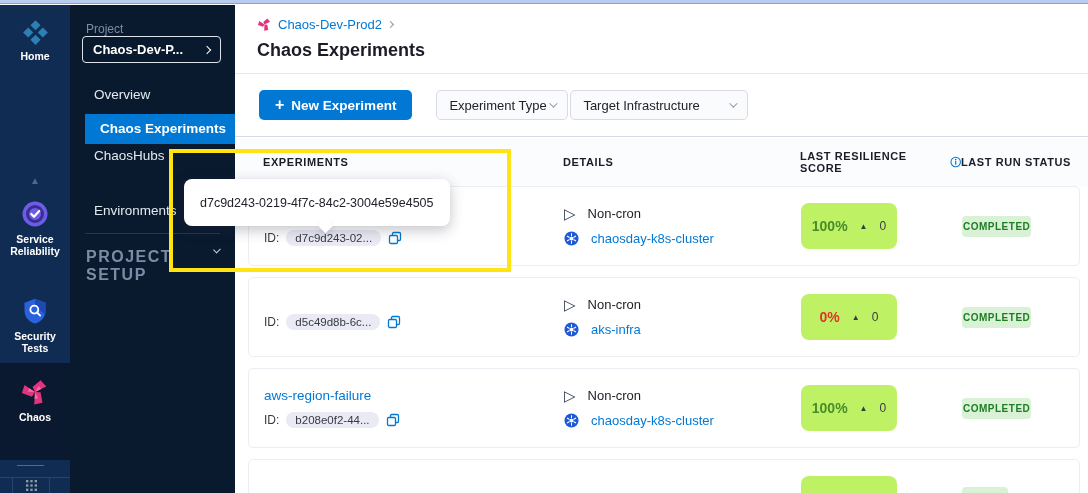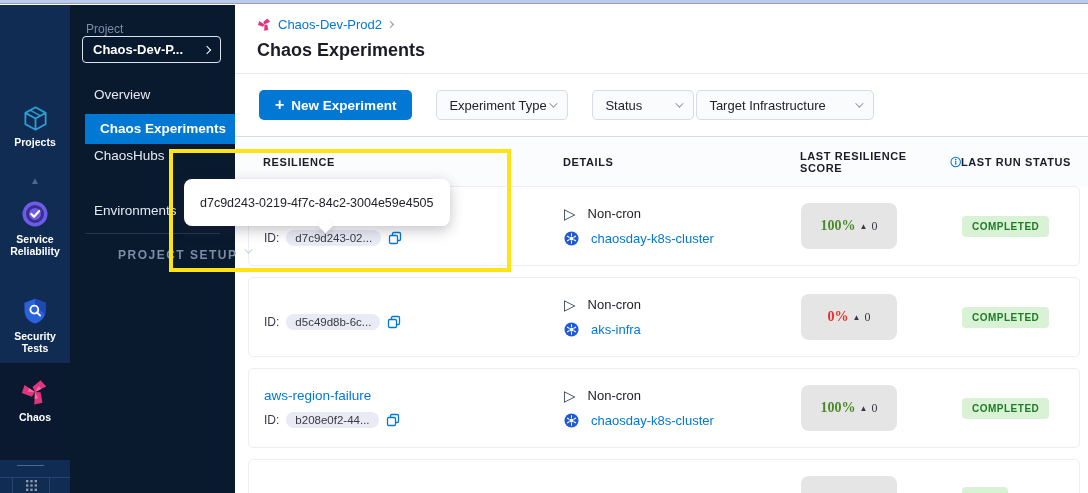--- a/index.html
+++ b/index.html
@@ -34,22 +34,22 @@
   .proj-select { position:absolute; left:12px; top:31px; width:139px; height:27px;
     border:1.5px solid #DDE3EC; border-radius:4px; display:flex; align-items:center;
     padding:0 10px; color:#fff; font-size:13px; font-weight:bold; cursor:pointer; }
   .proj-select .chev-r { margin-left:auto; }
   .nav-item { position:absolute; left:0; width:165px; height:30px; line-height:30px;
     padding-left:24px; color:#E4E9F0; font-size:13.5px; cursor:pointer; }
   .nav-item.active { left:15px; width:150px; padding-left:15px; background:#0278D5;
     color:#fff; font-weight:bold; }
   .nav-divider { position:absolute; left:15px; top:228px; width:135px; height:1px; background:#24364E; }
   .nav-section { position:absolute; left:16px; top:243px; width:140px; display:flex;
-    align-items:flex-start; font-size:12px; font-weight:bold; letter-spacing:1.5px;
-    color:#7C8CA6; cursor:pointer;margin-left:32px; }
+    align-items:flex-start; font-size:16px; font-weight:bold; letter-spacing:1.5px;
+    color:#7C8CA6; cursor:pointer; }
   .nav-section .chev-d { margin-left:auto; margin-right:8px; border-color:#C7D1DE; }
 
   
   .chev-d, .chev-r, .chev-bc { display:inline-block; width:6px; height:6px;
     border-right:1.7px solid #9293AB; border-bottom:1.7px solid #9293AB; }
   .chev-d { transform:rotate(45deg) translateY(-2px); }
   .chev-r { transform:rotate(-45deg); border-color:#fff; }
   .chev-bc { transform:rotate(-45deg); border-color:#8D95A9; width:5px; height:5px; }
 
   
@@ -83,29 +83,29 @@
     border-radius:5px; display:grid; grid-template-columns:300px 237px 161px 1fr;
     align-items:center; padding-left:15px; position:relative; }
   .cell-exp .name { font-size:13.5px; color:#0278D5; font-weight:500; cursor:pointer; }
   .id-row { display:flex; align-items:center; gap:7px; margin-top:9px; }
   .id-label { font-size:12px; color:#383946; }
   .id-chip { background:#E9EAF3; border-radius:10px; padding:2px 9px; font-size:11.5px; color:#383946; }
   .cell-det .line { display:flex; align-items:center; gap:12px; font-size:13px; color:#22222A; }
   .cell-det .line + .line { margin-top:10px; }
   .play-glyph { font-size:15px; color:#2B3A4F; line-height:1; }
   .infra-link { color:#0278D5; cursor:pointer; }
-  .score-card { width:96px; height:46px; background:#e5e5e5; border-radius:8px;
-    display:flex; align-items:center; justify-content:center; gap:4px;font-family:Liberation Serif, serif; }
+  .score-card { width:96px; height:46px; background:#bef264; border-radius:8px;
+    display:flex; align-items:center; justify-content:center; gap:12px; }
   .score-val { font-size:14px; font-weight:bold; }
   .score-green { color:#4A8B2C; }
   .score-red { color:#E3332A; }
   .score-tri { font-size:8px; color:#383946; }
   .score-delta { font-size:12px; color:#383946; }
   .badge { display:inline-block; background:#D9F2D5; color:#1E7D24; font-size:10px;
-    font-weight:bold; letter-spacing:0.5px; padding:5px 10px; border-radius:4px;
+    font-weight:bold; letter-spacing:0.5px; padding:5px 1px; border-radius:4px;
     min-width:46px; min-height:21px; }
   .frags { display:flex; align-items:flex-end; height:14px; }
   .frags i { display:inline-block; height:4px; background:#0278D5; border-radius:2px; }
 
   
   .tooltip { position:absolute; left:184px; top:179px; height:47px; background:#fff;
     border-radius:8px; box-shadow:0 4px 14px rgba(40,41,61,0.28); z-index:40;
     display:flex; align-items:center; padding:0 16px; font-size:12.5px; color:#22222A;
     white-space:nowrap; }
   .tooltip::after { content:""; position:absolute; left:136px; bottom:-5px; width:11px; height:11px;
@@ -116,26 +116,28 @@
     border:4px solid #FFE312; z-index:50; pointer-events:none; }
 
   svg { display:block; }
 </style>
 </head>
 <body>
 
 <div class="top-strip"></div>
 
 <nav class="rail">
-  <div class="rail-item" style="top:100px;">
+  <div class="rail-item" style="top:14px;">
     <svg width="27" height="27" viewBox="0 0 24 24" style="margin:0 auto;">
-      <path d="M12 2 L21 7 V17 L12 22 L3 17 V7 Z M3 7 L12 12 L21 7 M12 12 V22" fill="none" stroke="#2D9CD4" stroke-width="1.6" stroke-linejoin="round"></path>
-      <path d="M7.5 4.7 L16.5 9.7" stroke="#2D9CD4" stroke-width="1.3"></path>
+      <path d="M12 1 L16.5 5.5 L12 10 L7.5 5.5 Z" fill="#2D7FB5"></path>
+      <path d="M1 12 L5.5 7.5 L10 12 L5.5 16.5 Z" fill="#2D7FB5"></path>
+      <path d="M23 12 L18.5 16.5 L14 12 L18.5 7.5 Z" fill="#2D7FB5"></path>
+      <path d="M12 23 L7.5 18.5 L12 14 L16.5 18.5 Z" fill="#2D7FB5"></path>
     </svg>
-    <span class="lbl">Projects</span>
+    <span class="lbl">Home</span>
   </div>
   <div class="rail-scroll-up">▲</div>
   <div class="rail-item" style="top:194px;">
     <svg width="30" height="30" viewBox="0 0 24 24" style="margin:0 auto;">
       <circle cx="12" cy="12" r="10" fill="#6C5CE7"></circle>
       <circle cx="12" cy="12" r="6" fill="none" stroke="#3B2E91" stroke-width="2.4"></circle>
       <path d="M9 12 L11.2 14.2 L15.4 9.6" fill="none" stroke="#fff" stroke-width="1.8" stroke-linecap="round" stroke-linejoin="round"></path>
     </svg>
     <span class="lbl" style="padding:0 6px;">Service Reliability</span>
   </div>
@@ -225,32 +227,28 @@
 
   <div class="toolbar">
     <button class="btn-primary">
       <span class="plus">+</span>
       <span>New Experiment</span>
     </button>
     <div class="filter f1">
       <span>Experiment Type</span>
       <span class="chev-d"></span>
     </div>
-    <div class="filter f2">
-      <span>Status</span>
-      <span class="chev-d"></span>
-    </div>
     <div class="filter f3">
       <span>Target Infrastructure</span>
       <span class="chev-d"></span>
     </div>
   </div>
 
   <div class="thead">
-    <div class="th">RESILIENCE</div>
+    <div class="th">EXPERIMENTS</div>
     <div class="th">DETAILS</div>
     <div class="th">
       <span>LAST RESILIENCE SCORE</span>
       <svg width="12" height="12" viewBox="0 0 12 12">
         <circle cx="6" cy="6" r="5" fill="none" stroke="#0278D5" stroke-width="1.1"></circle>
         <circle cx="6" cy="3.4" r="0.9" fill="#0278D5"></circle>
         <rect x="5.35" y="5" width="1.3" height="4" rx="0.6" fill="#0278D5"></rect>
       </svg>
     </div>
     <div class="th">LAST RUN STATUS</div>

